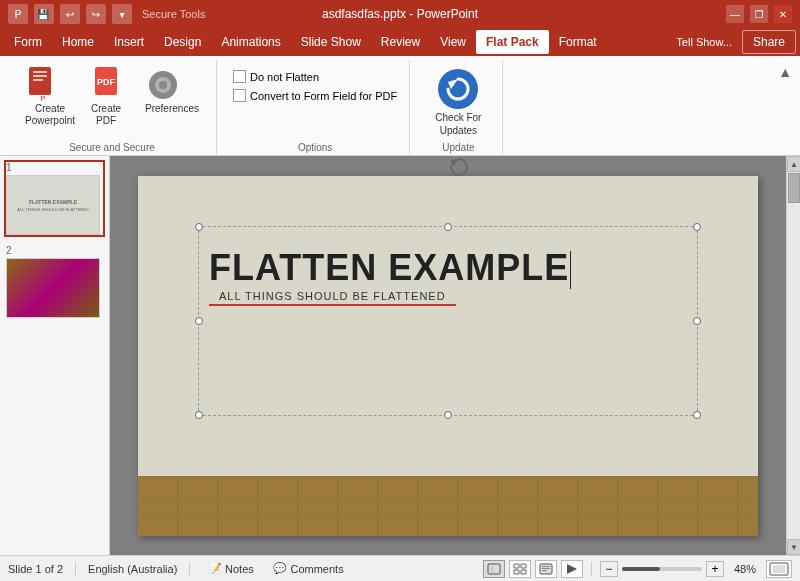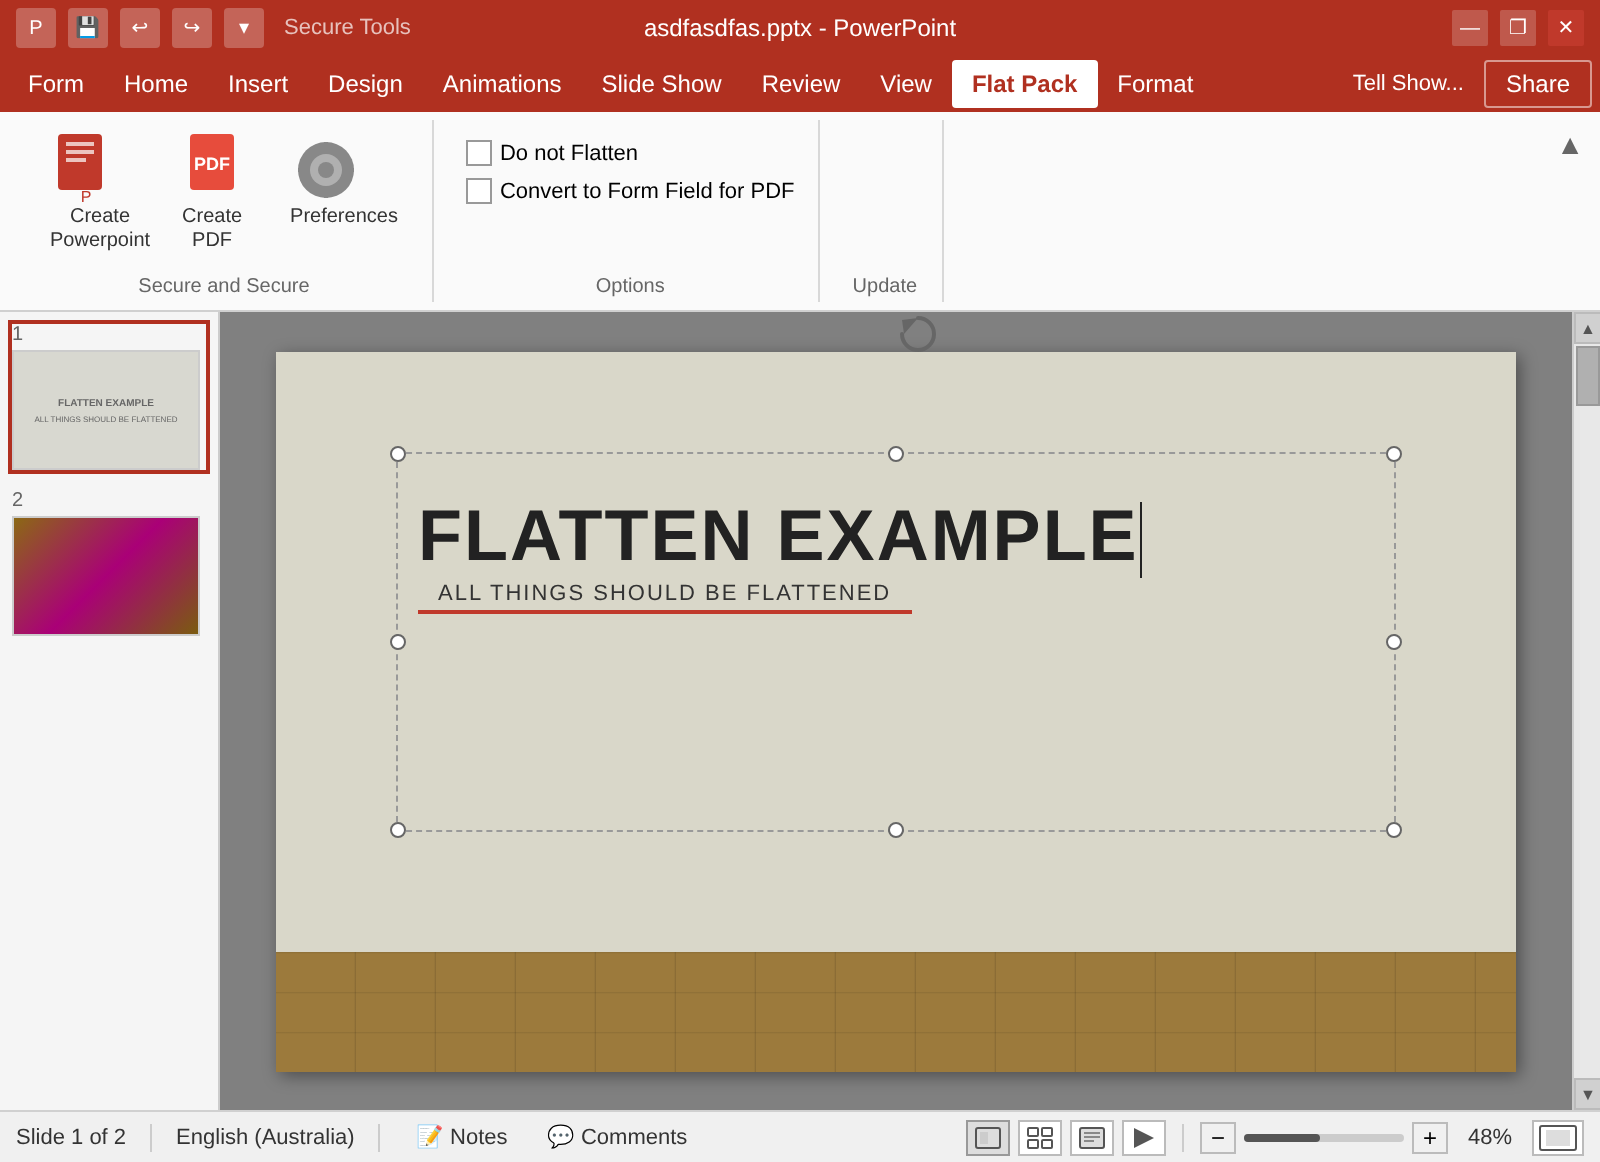--- a/index.html
+++ b/index.html
@@ -411,20 +411,34 @@
           <label class="checkbox-row">
             <div class="checkbox-box"></div>
             <span>Convert to Form Field for PDF</span>
           </label>
         </div>
       </div>
       <div class="ribbon-group-label">Options</div>
     </div>
 
     <div class="ribbon-group">
+      <div class="ribbon-group-items">
+        <div class="ribbon-btn-update">
+          <div class="update-icon">
+            <svg width="28" height="28" viewBox="0 0 28 28">
+              <path d="M14 4 A10 10 0 1 1 4 14" stroke="white" stroke-width="3" fill="none" stroke-linecap="round"></path>
+              <polygon points="4,7 14,4 7,14" fill="white"></polygon>
+            </svg>
+          </div>
+          <div class="update-label">
+            <span>Check For</span><br>
+            <span>Updates</span>
+          </div>
+        </div>
+      </div>
       <div class="ribbon-group-label">Update</div>
     </div>
 
     <div style="flex:1"></div>
 
     <div style="align-self:flex-start;padding-top:4px;cursor:pointer;font-size:14px;color:#666;">▲</div>
   </div>
 </div>
 
 <div class="main-area">

